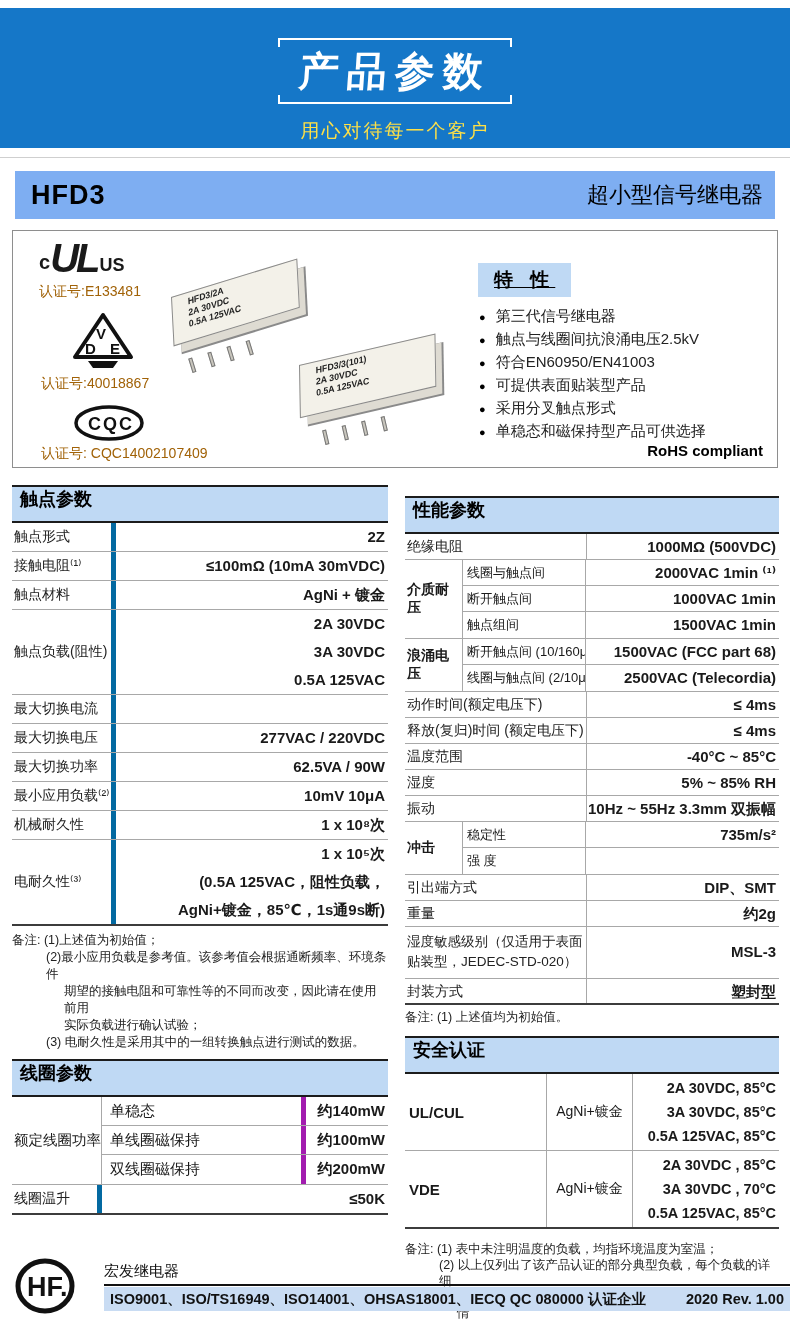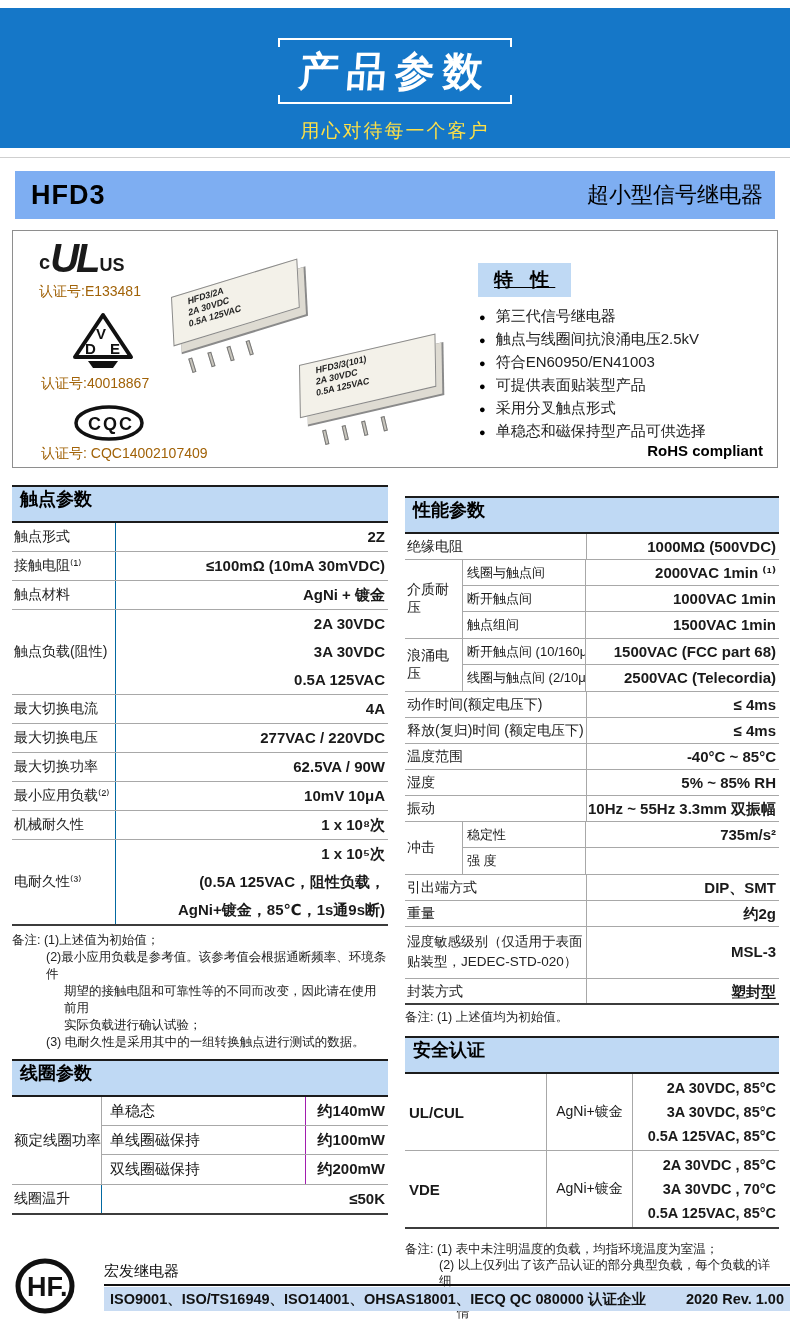--- a/index.html
+++ b/index.html
@@ -66,50 +66,50 @@
   
   .col-left  { position:absolute; left:12px;  top:485px; width:376px; }
   .col-right { position:absolute; left:405px; top:496px; width:374px; }
   .band { height:38px; background:var(--band_blue,#BFD9F4); border-top:2px solid #1c1c1c;
     border-bottom:2px solid #1c1c1c; font-size:18px; font-weight:bold; line-height:25px;
     padding-left:8px; color:#000; }
 
   
   .c-row { display:flex; border-bottom:1px solid #a8a8a8; min-height:29px; font-size:15px; }
   .c-row.thick { border-bottom:2px solid #3c3c3c; }
-  .c-label { width:104px; border-right:1px solid #0369a1; display:flex; align-items:center;
+  .c-label { width:104px; border-right:5px solid #0369a1; display:flex; align-items:center;
     padding-left:2px; font-size:14px; color:#222; }
   .c-val { flex:1; display:flex; flex-direction:column; justify-content:center;
     text-align:right; font-weight:bold; padding-right:3px; }
   .c-vline { line-height:28px; }
 
   .notes { margin-top:6px; font-size:12.5px; line-height:17px; color:#222; }
   .i1 { padding-left:34px; } .i2 { padding-left:52px; }
 
   
   .coil { margin-top:8px; }
   .g-row { display:flex; border-bottom:1px solid #a8a8a8; }
   .coil .g-label { width:90px; border-right:1px solid #a8a8a8; display:flex; align-items:center;
     padding-left:2px; font-size:14.5px; }
   .g-subs { flex:1; display:flex; flex-direction:column; }
   .g-sub { display:flex; border-bottom:1px solid #a8a8a8; }
   .g-sub:last-child { border-bottom:none; }
   .coil .g-sub { height:29px; font-size:15px; }
-  .coil .s-label { flex:1; border-right:1px solid #a21caf; padding-left:8px; line-height:28px; }
+  .coil .s-label { flex:1; border-right:5px solid #a21caf; padding-left:8px; line-height:28px; }
   .coil .s-val { width:82px; text-align:right; font-weight:bold; line-height:28px; padding-right:3px; }
   .coil .c-row.thick { min-height:29px; }
 
   
   .p-row { display:flex; height:26px; border-bottom:1px solid #a8a8a8; }
   .p-row.thick { border-bottom:2px solid #3c3c3c; }
   .p-label { width:182px; border-right:1px solid #a8a8a8; line-height:25px; padding-left:2px;
     font-size:14px; color:#222; white-space:nowrap; overflow:hidden; }
   .p-val { flex:1; text-align:right; font-weight:bold; line-height:25px; padding-right:3px; font-size:15px; }
   .p-group .g-label { width:58px; border-right:1px solid #a8a8a8; display:flex; align-items:center;
-    padding-left:2px; font-size:14px; }
+    padding-left:2px; font-size:14px;font-weight:bold; }
   .p-group .g-sub { height:26px; }
   .p-group .s-label { width:123px; border-right:1px solid #a8a8a8; line-height:25px; padding-left:4px;
     font-size:13px; white-space:nowrap; overflow:hidden; }
   .p-group .s-val { flex:1; text-align:right; font-weight:bold; line-height:25px; padding-right:3px; font-size:15px; }
   .p-row.tall { height:52px; }
   .p-label-wrap { width:182px; border-right:1px solid #a8a8a8; font-size:13.5px; line-height:20px;
     padding:5px 2px 0 2px; color:#222; }
   .p-val-mid { flex:1; text-align:right; font-weight:bold; line-height:50px; padding-right:3px; font-size:15px; }
   .p-note { margin-top:4px; font-size:12.5px; color:#222; }
 
@@ -260,23 +260,20 @@
   <div class="c-row">
     <div class="c-label">触点负载(阻性)</div>
     <div class="c-val">
       <div class="c-vline">2A 30VDC</div>
       <div class="c-vline">3A 30VDC</div>
       <div class="c-vline">0.5A 125VAC</div>
     </div>
   </div>
   <div class="c-row">
     <div class="c-label">最大切换电流</div>
-    <div class="c-val">
-        <span class="c-vline">4A</span>
-      </div>
   </div>
   <div class="c-row">
     <div class="c-label">最大切换电压</div>
     <div class="c-val">
         <span class="c-vline">277VAC / 220VDC</span>
       </div>
   </div>
   <div class="c-row">
     <div class="c-label">最大切换功率</div>
     <div class="c-val">

